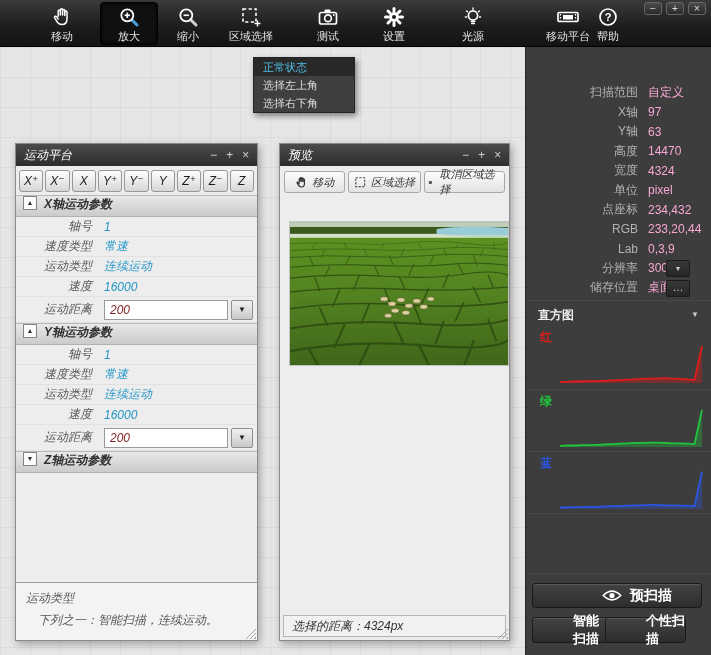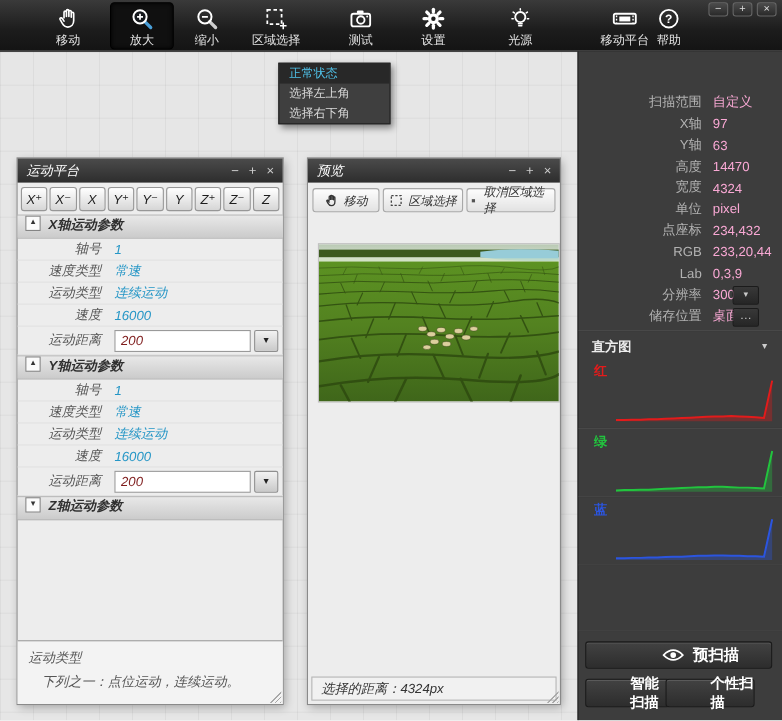--- a/index.html
+++ b/index.html
@@ -304,21 +304,21 @@
       <span class="sel-arrow">▼</span>
     </div>
 
     <div class="sec-hdr">
       <span class="coll-btn">▼</span>
       <span class="sec-ttl">Z轴运动参数</span>
     </div>
 
     <div class="motion-footer">
       <div>运动类型</div>
-      <div class="mf-desc">下列之一：点位运动，连续运动。</div>
+      <div class="mf-desc">下列之一：智能扫描，连续运动。</div>
       <div class="grip"></div>
     </div>
   </div>
 
   <div class="panel" id="preview">
     <div class="titlebar">
       <span class="ttl">预览</span>
       <span class="tb-ctrls">
         <span class="tb-ctrl">−</span>
         <span class="tb-ctrl">+</span>

